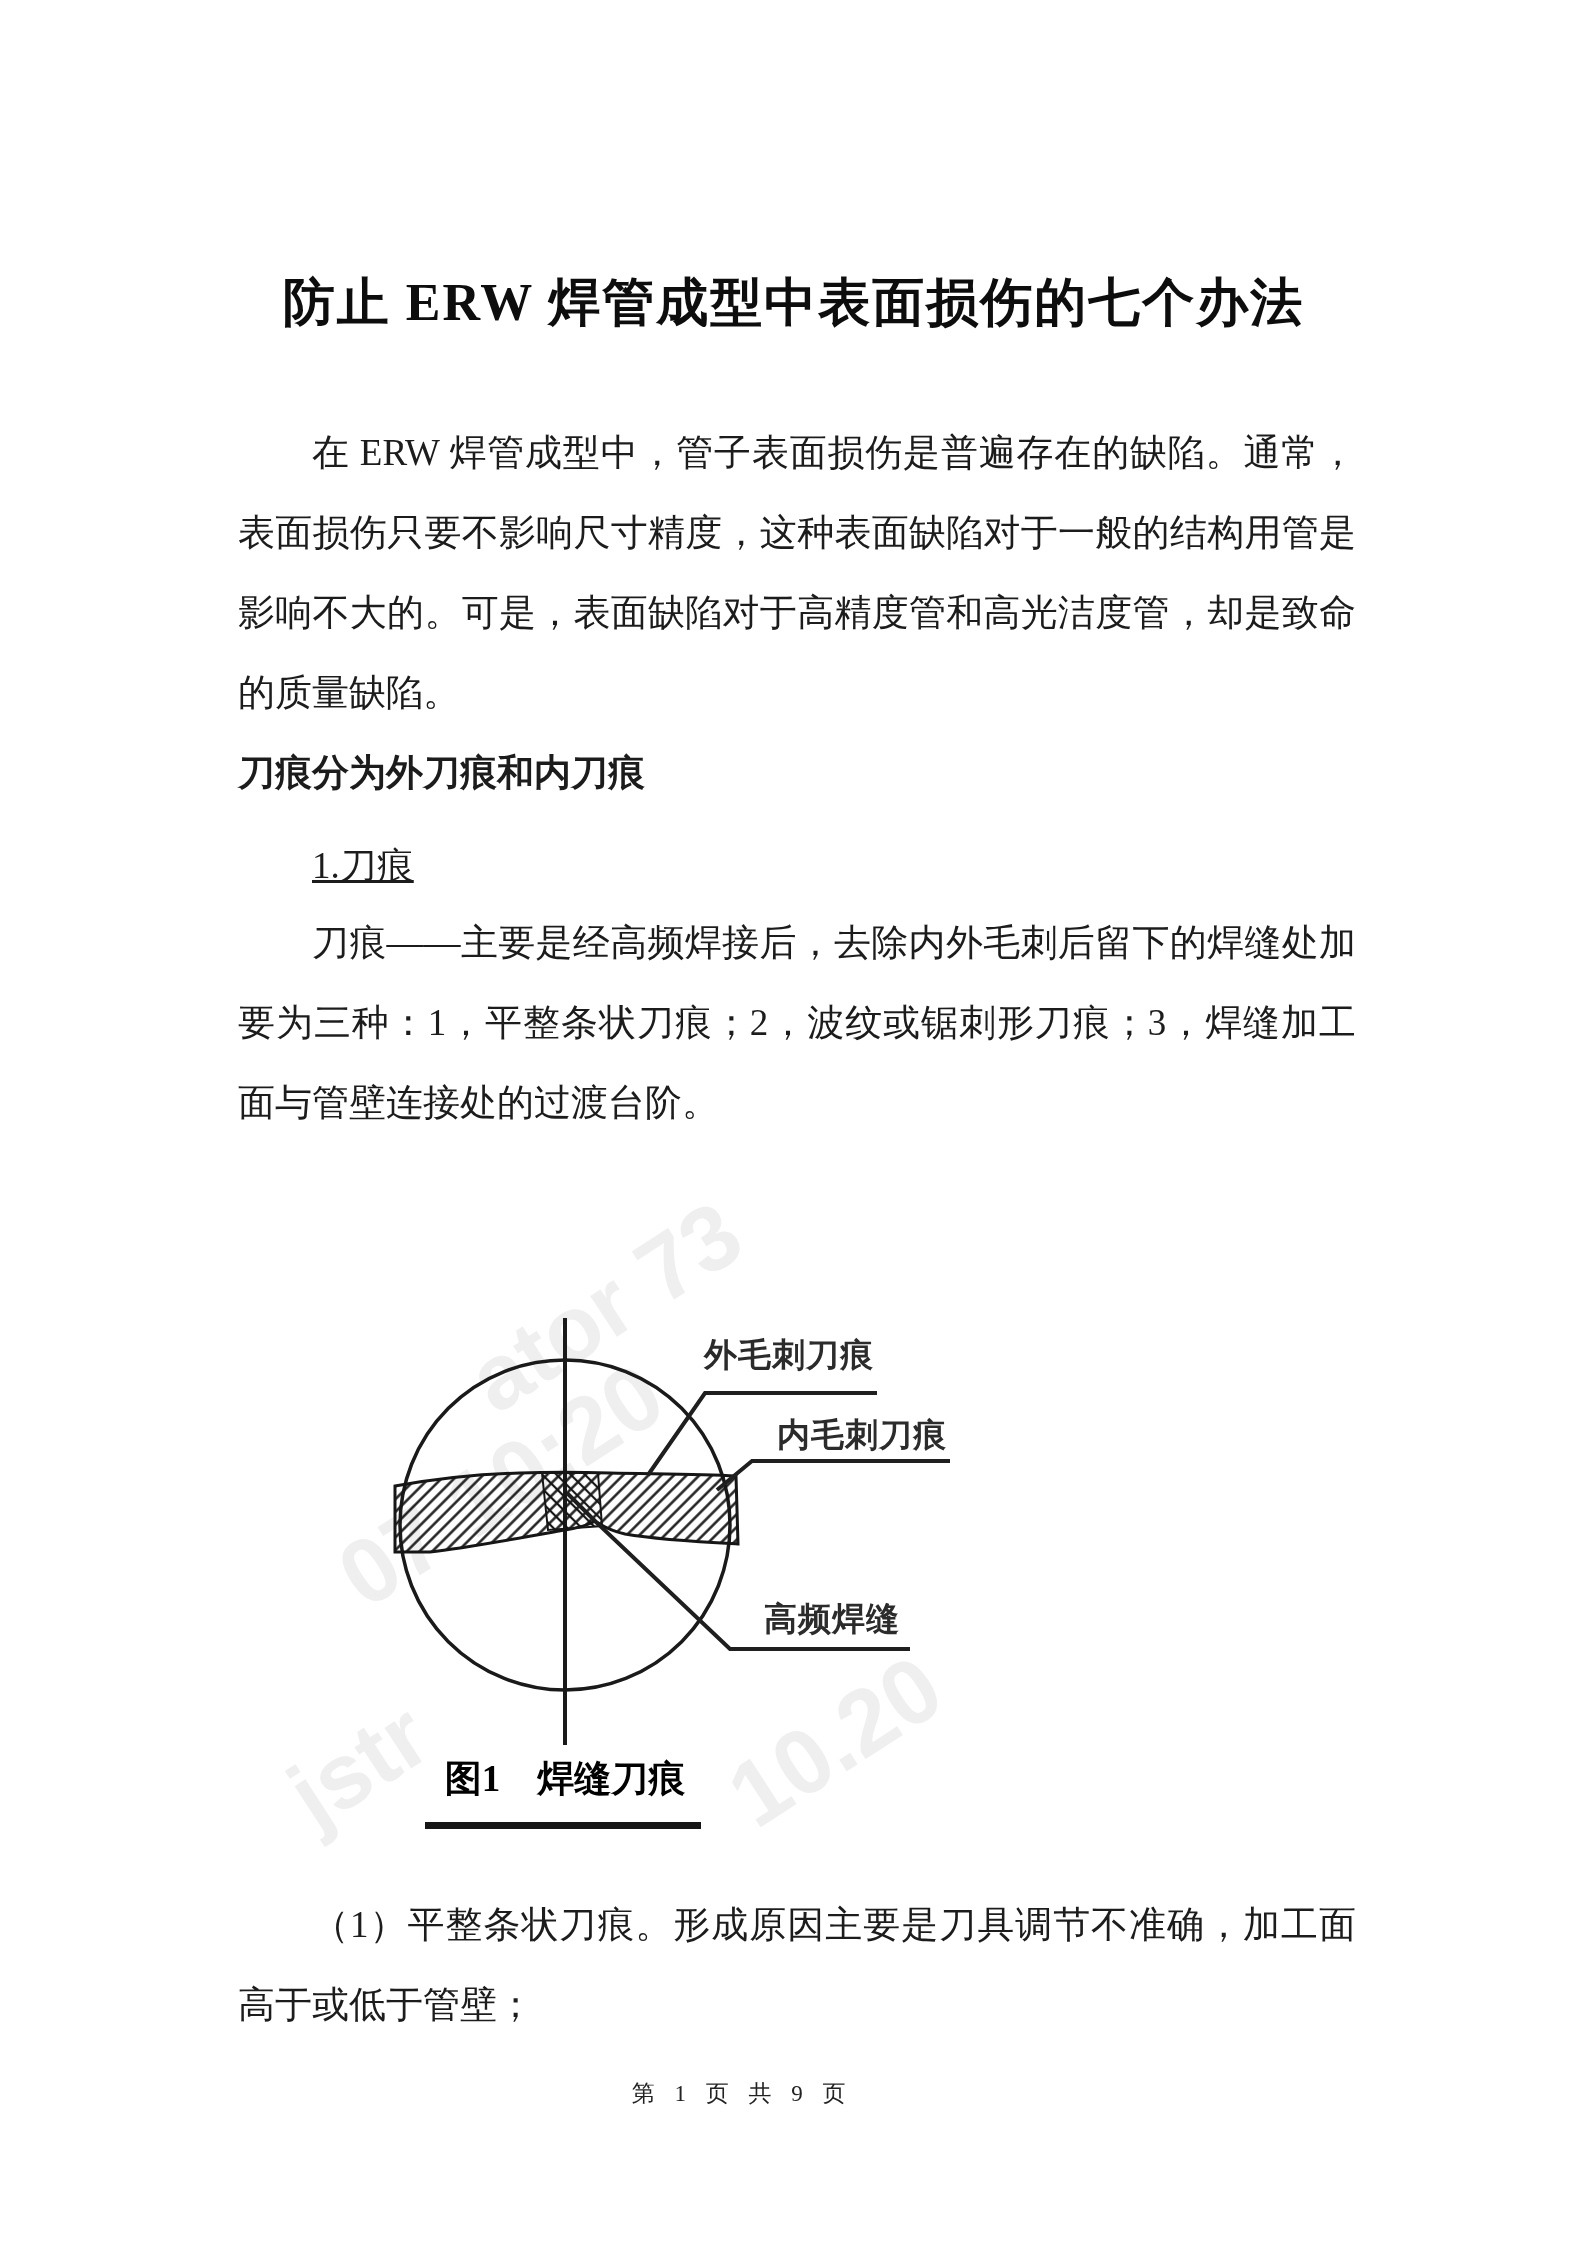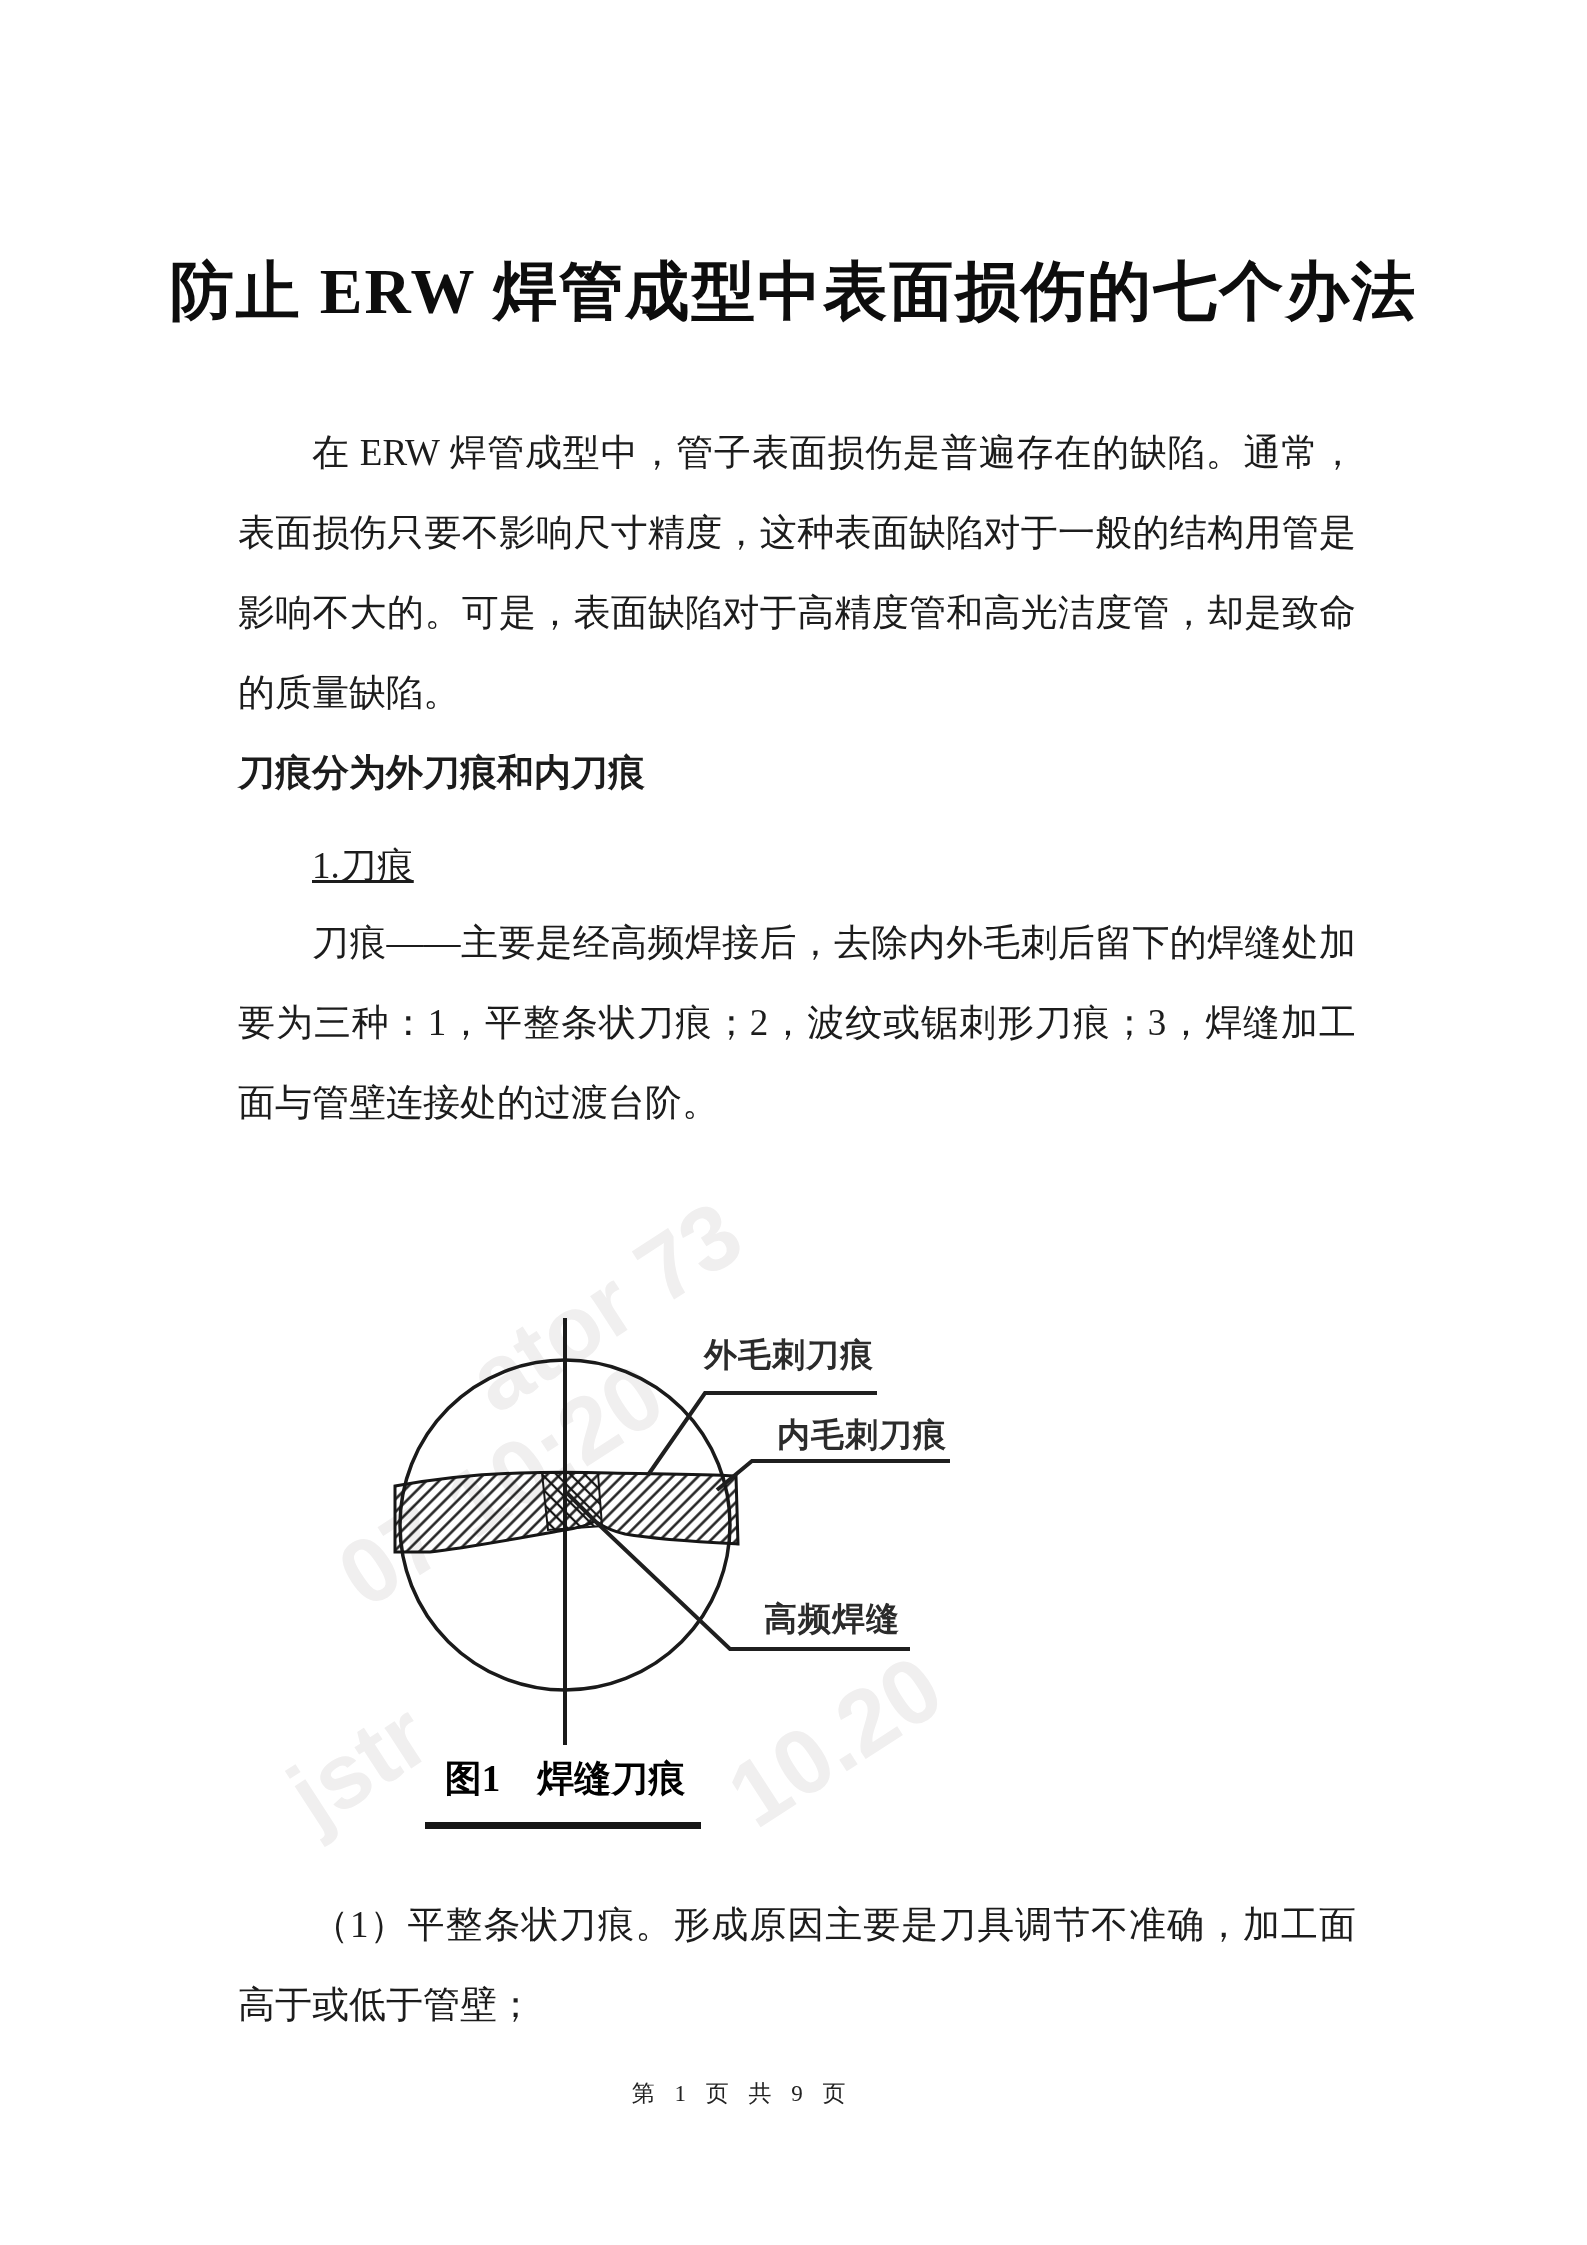--- a/index.html
+++ b/index.html
@@ -2,22 +2,22 @@
 <html><head>
 <meta charset="utf-8">
 <style>
   html,body{margin:0;padding:0;}
   body{
     width:1587px;height:2245px;background:#ffffff;position:relative;
     font-family:"Liberation Serif","DejaVu Serif",serif;color:#1c1c1c;
     overflow:hidden;
   }
   .page-title{
-    position:absolute;top:256px;left:0;width:1587px;
-    text-align:center;font-size:64px;font-weight:bold;letter-spacing:2px;
+    position:absolute;top:267px;left:0;width:1587px;
+    text-align:center;font-size:52px;font-weight:bold;letter-spacing:2px;
     line-height:72px;color:#0d0d0d;
   }
   .textblock{position:absolute;left:238px;width:1118px;}
   .tb-a{top:413px;}
   .tb-b{top:1885px;}
   .line{
     height:80px;line-height:80px;font-size:37px;white-space:normal;
   }
   .just{text-align:justify;text-align-last:justify;text-justify:inter-character;}
   .ind{text-indent:74px;}

